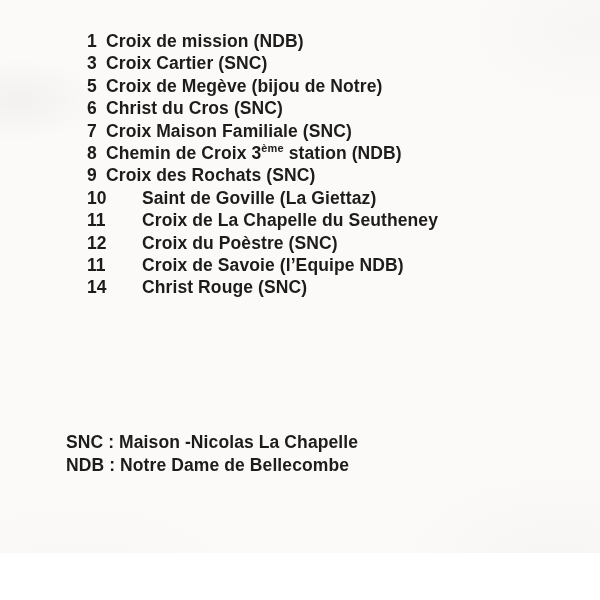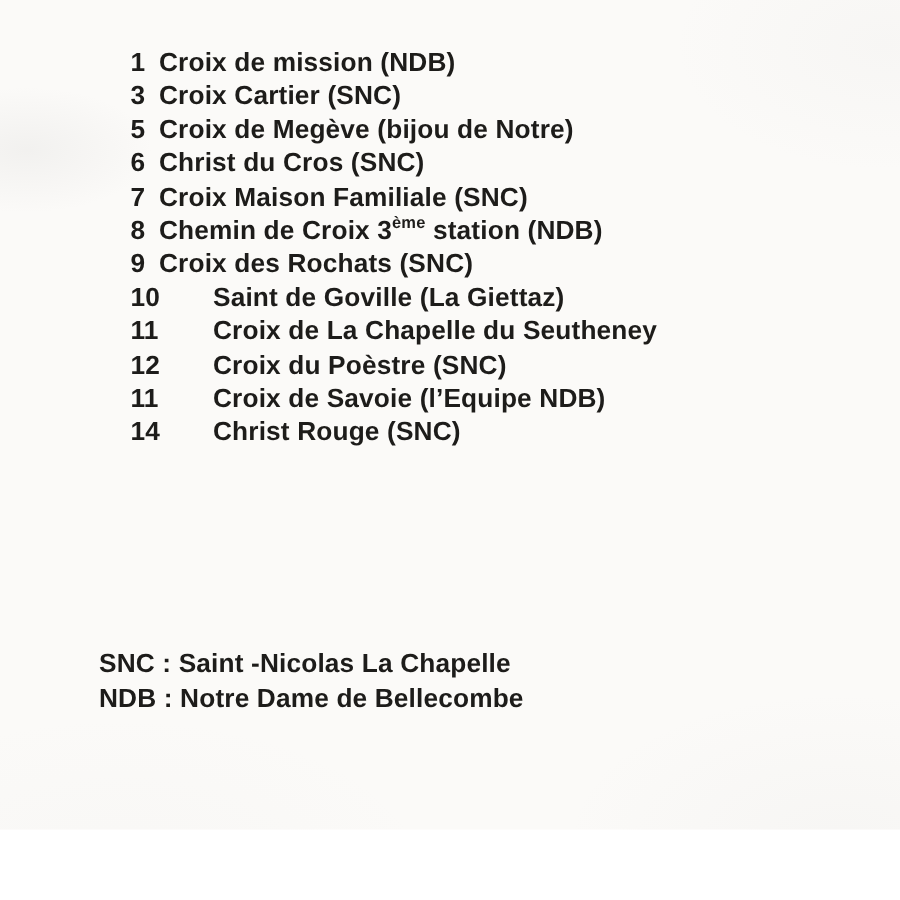--- a/index.html
+++ b/index.html
@@ -93,17 +93,17 @@
     </div>
     <div class="row wide">
       <span class="num">11</span><span>Croix de Savoie (l’Equipe NDB)</span>
     </div>
     <div class="row wide">
       <span class="num">14</span><span>Christ Rouge (SNC)</span>
     </div>
   </div>
 
   <div class="legend">
-    <div class="legend-line">SNC : Saint -Nicolas La Chapelle</div>
+    <div class="legend-line">SNC : Maison -Nicolas La Chapelle</div>
     <div class="legend-line">NDB : Notre Dame de Bellecombe</div>
   </div>
 
 </div>
 
 </body></html>

